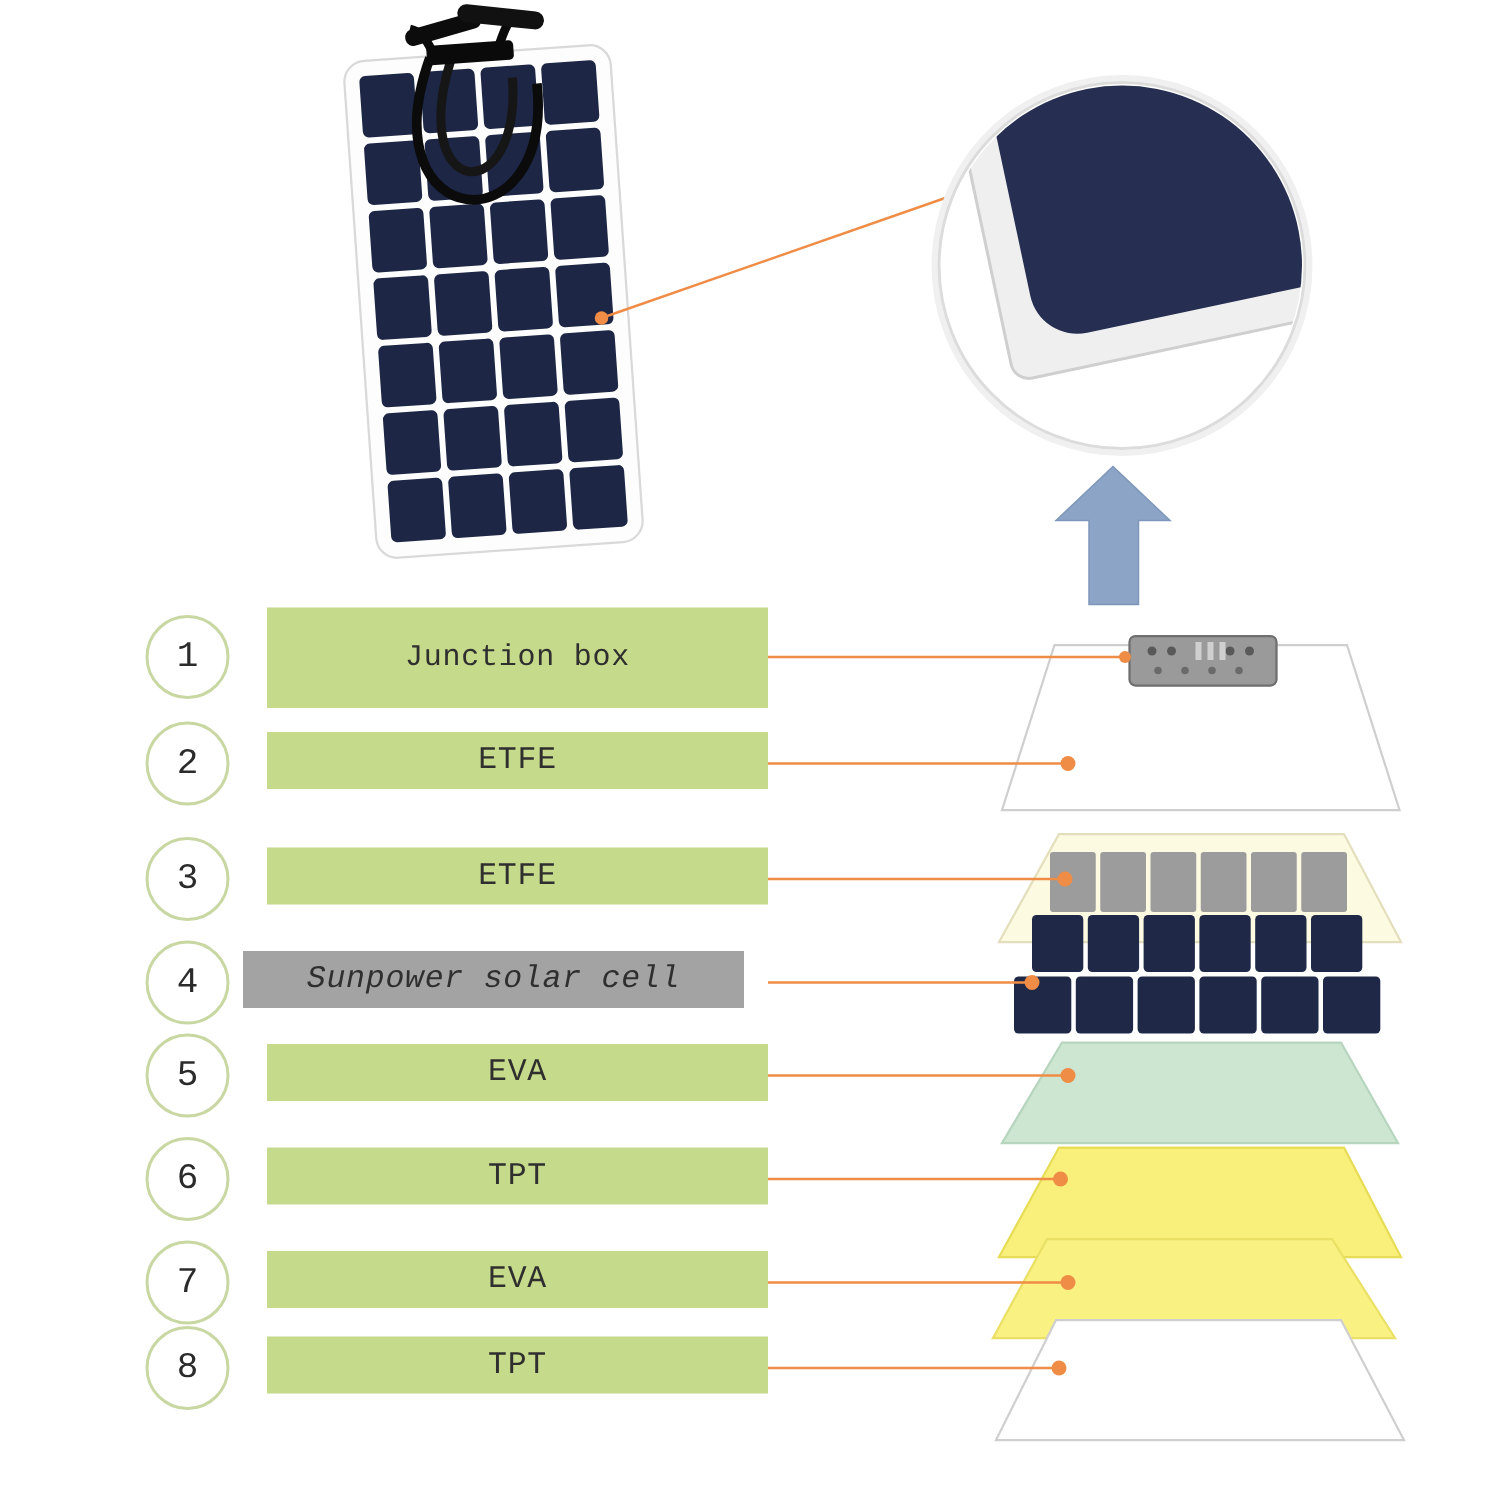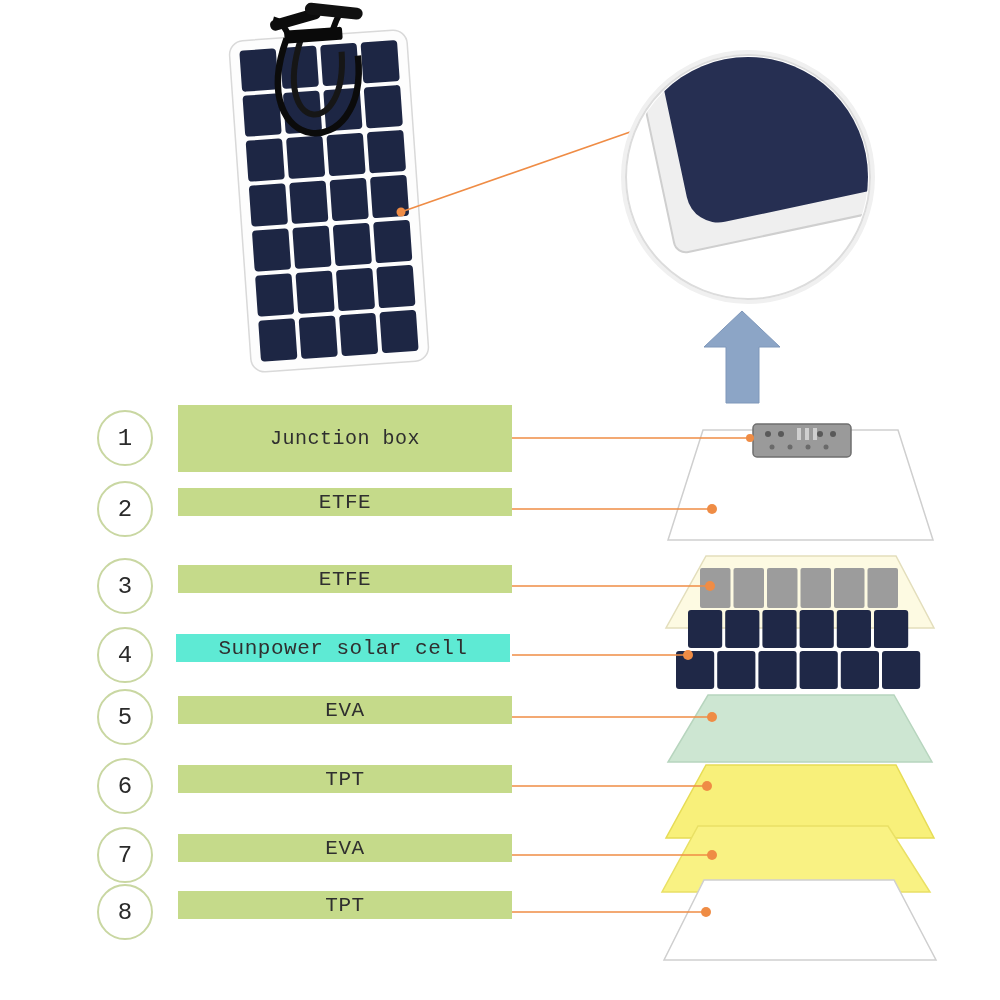--- a/index.html
+++ b/index.html
@@ -2,21 +2,21 @@
 <html><head>
 <meta charset="utf-8">
 <style>
   html,body{margin:0;padding:0;background:#ffffff;}
   .canvas{position:relative;width:1000px;height:1000px;background:#ffffff;overflow:hidden;
           font-family:"Liberation Mono","DejaVu Sans Mono",monospace;}
   .diagram-svg{position:absolute;left:0;top:0;width:1000px;height:1000px;}
   .num-circle{position:absolute;width:56px;height:56px;box-sizing:border-box;border:2px solid #c9d7a2;
               border-radius:50%;background:#ffffff;display:flex;align-items:center;justify-content:center;
               font-size:24px;color:#2b2b2b;z-index:3;}
-  .label-bar{position:absolute;width:334px;height:28px;background:#c5da8a;display:flex;align-items:center;
+  .label-bar{position:absolute;width:334px;height:38px;background:#c5da8a;display:flex;align-items:center;
              justify-content:center;font-size:21px;color:#2f2f2f;z-index:3;letter-spacing:0.5px;}
   .bar-tall{height:67px;font-size:20px;line-height:1.5;}
 </style>
 </head>
 <body>
 
 <div class="canvas">
 
   <svg class="diagram-svg" viewBox="0 0 1000 1000" xmlns="http://www.w3.org/2000/svg">
     <defs>
@@ -176,21 +176,21 @@
   <div class="num-circle" style="left: 97px; top: 558px; border-color: rgb(201, 215, 162);">
     <span>3</span>
     </div>
   <div class="label-bar" style="left: 178px; top: 565px; background: rgb(197, 218, 138);">
     <span>ETFE</span>
     </div>
 
   <div class="num-circle" style="left: 97px; top: 627px; border-color: rgb(201, 215, 162);">
     <span>4</span>
     </div>
-  <div class="label-bar" style="left: 176px; top: 634px; background: #5eead4;">
+  <div class="label-bar" style="left: 162px; top: 634px; background: #a3a3a3; font-style: italic;">
     <span>Sunpower solar cell</span>
     </div>
 
   <div class="num-circle" style="left: 97px; top: 689px; border-color: rgb(201, 215, 162);">
     <span>5</span>
     </div>
   <div class="label-bar" style="left: 178px; top: 696px; background: rgb(197, 218, 138);">
     <span>EVA</span>
     </div>
 

